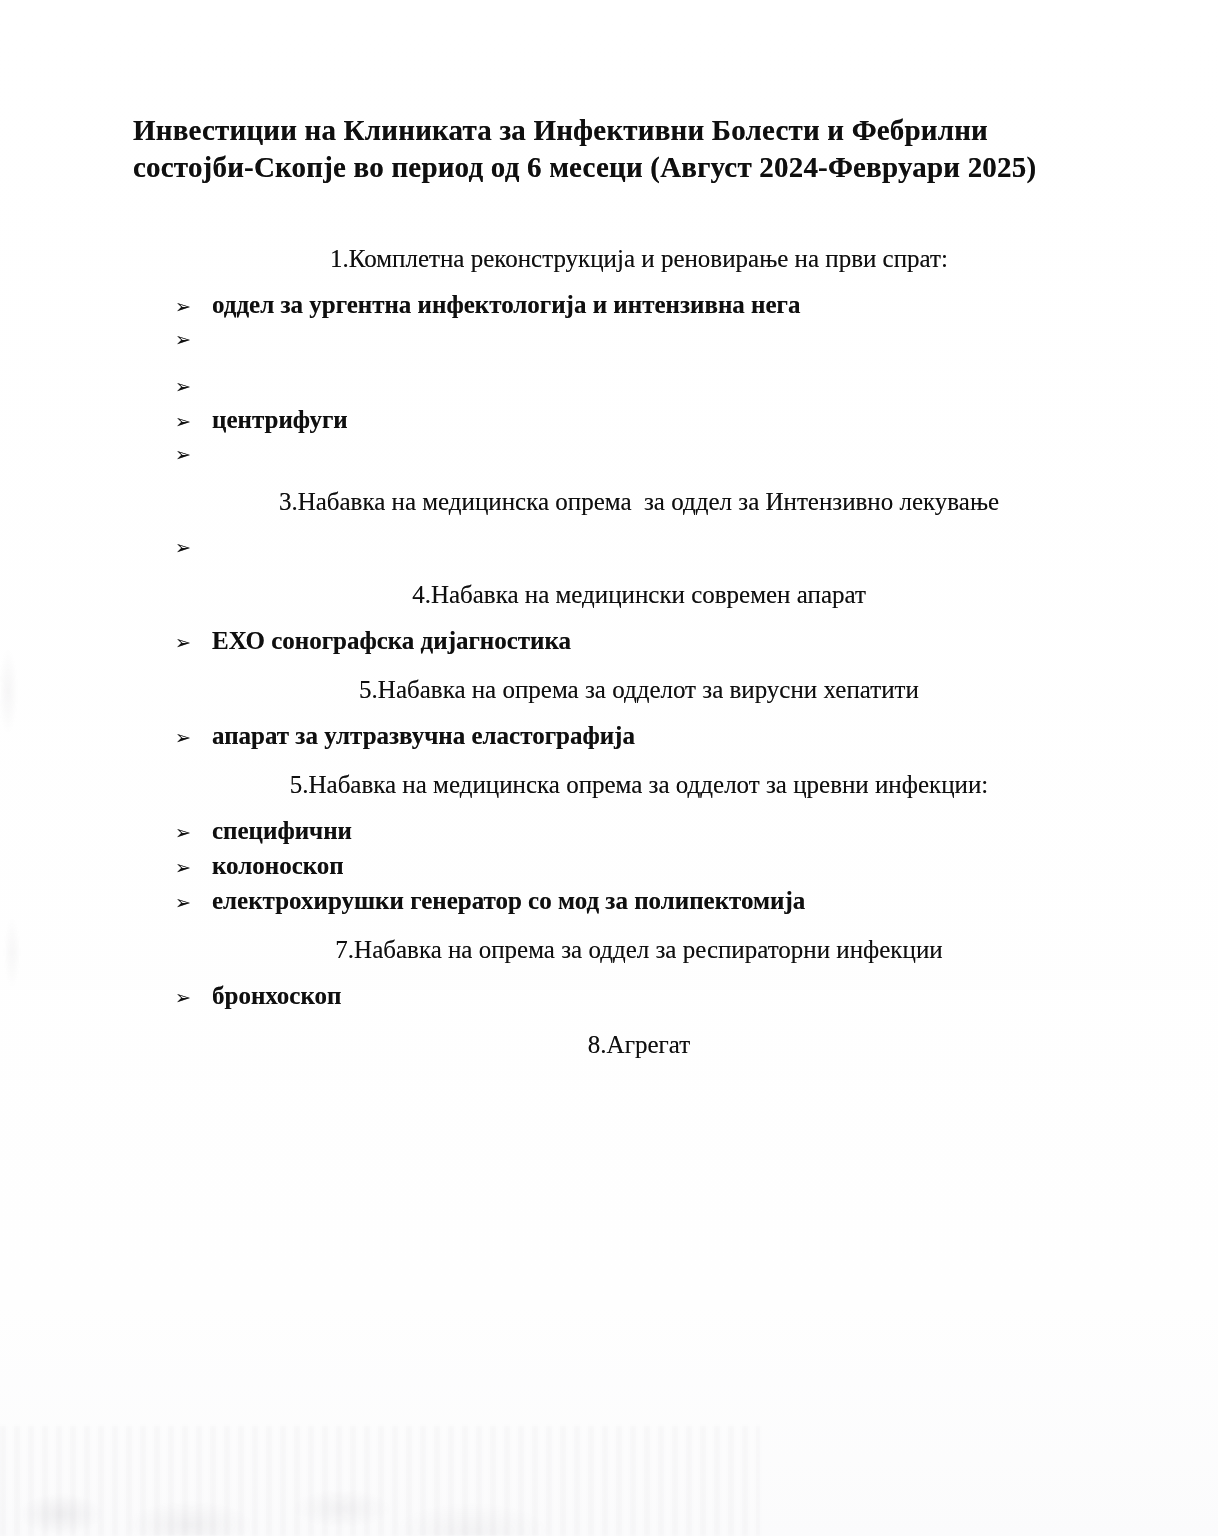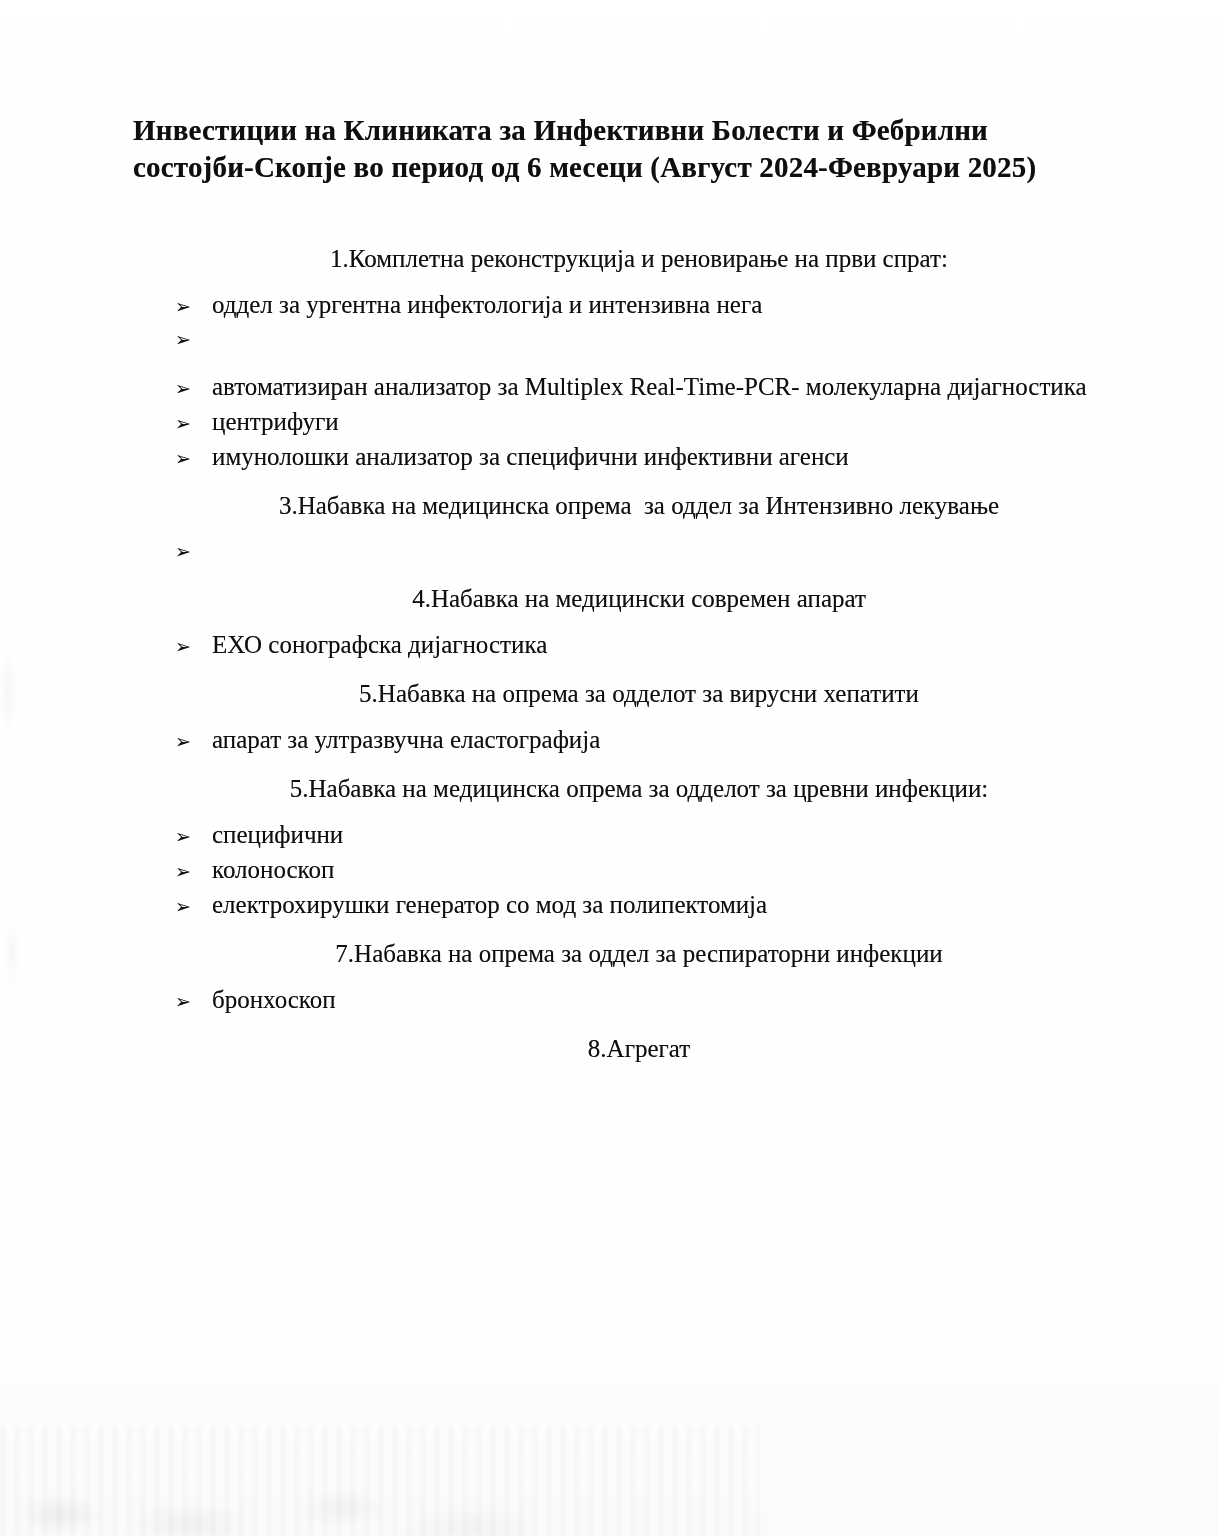--- a/index.html
+++ b/index.html
@@ -88,20 +88,21 @@
   }
   .bullet {
     font-family: "DejaVu Sans", sans-serif;
     font-size: 19px;
     width: 37px;
     flex: 0 0 37px;
     color: #111;
   }
   .item-text {
     white-space: pre-wrap;
+    font-weight: bold;
   }
 </style>
 </head>
 <body>
 
 <div class="page">
 
   <div class="content">
 
     <h1 class="doc-title">
@@ -120,29 +121,27 @@
             <li>
               <span class="bullet">➢</span>
             </li>
           </ul>
   </section>
 
   <section class="doc-section">
     <ul class="bullet-list">
             <li>
               <span class="bullet">➢</span>
-              <span class="item-text">автоматизиран анализатор за Multiplex Real-Time-PCR- молекуларна дијагностика</span>
             </li>
             <li>
               <span class="bullet">➢</span>
               <span class="item-text">центрифуги</span>
             </li>
             <li>
               <span class="bullet">➢</span>
-              <span class="item-text">имунолошки анализатор за специфични инфективни агенси</span>
             </li>
           </ul>
   </section>
 
   <section class="doc-section">
     <p class="section-heading">3.Набавка на медицинска опрема  за оддел за Интензивно лекување</p>
     <ul class="bullet-list">
             <li>
               <span class="bullet">➢</span>
             </li>

